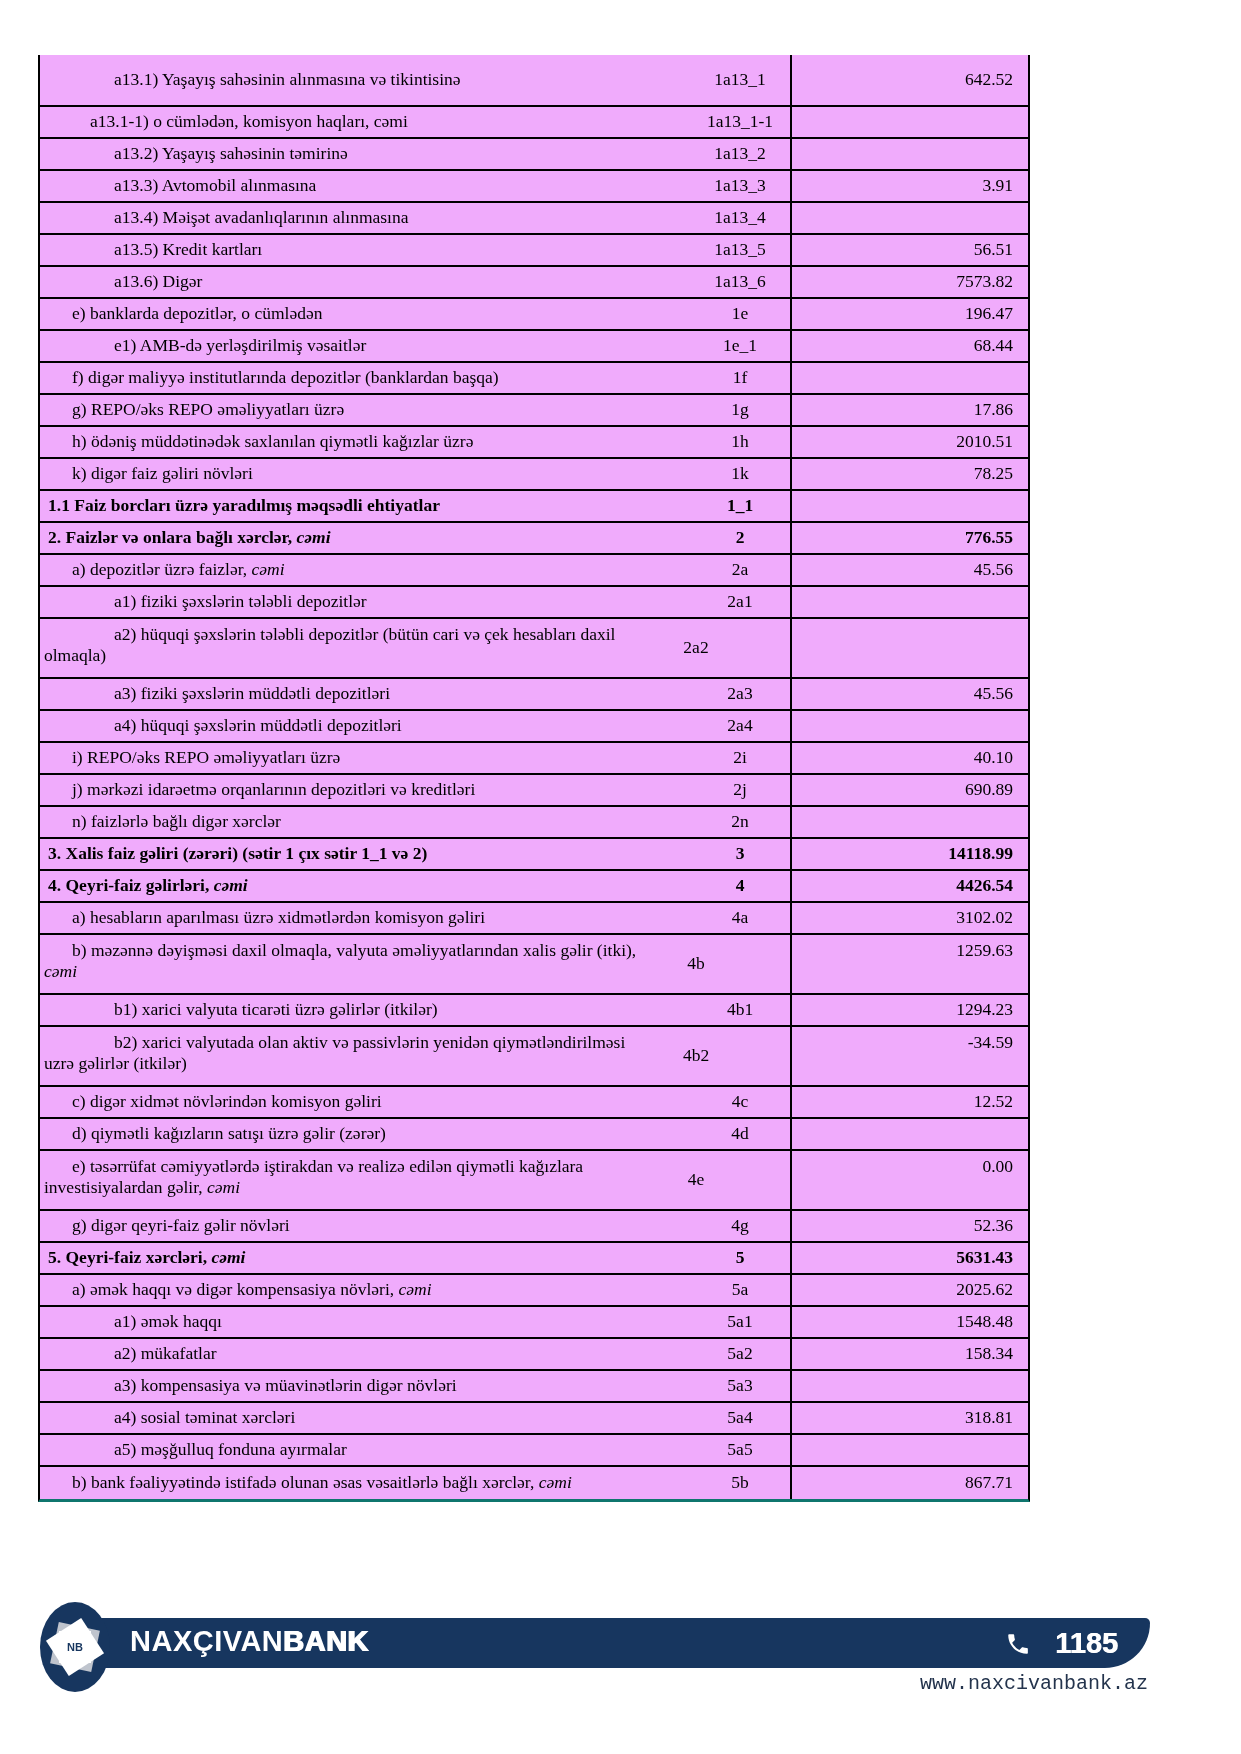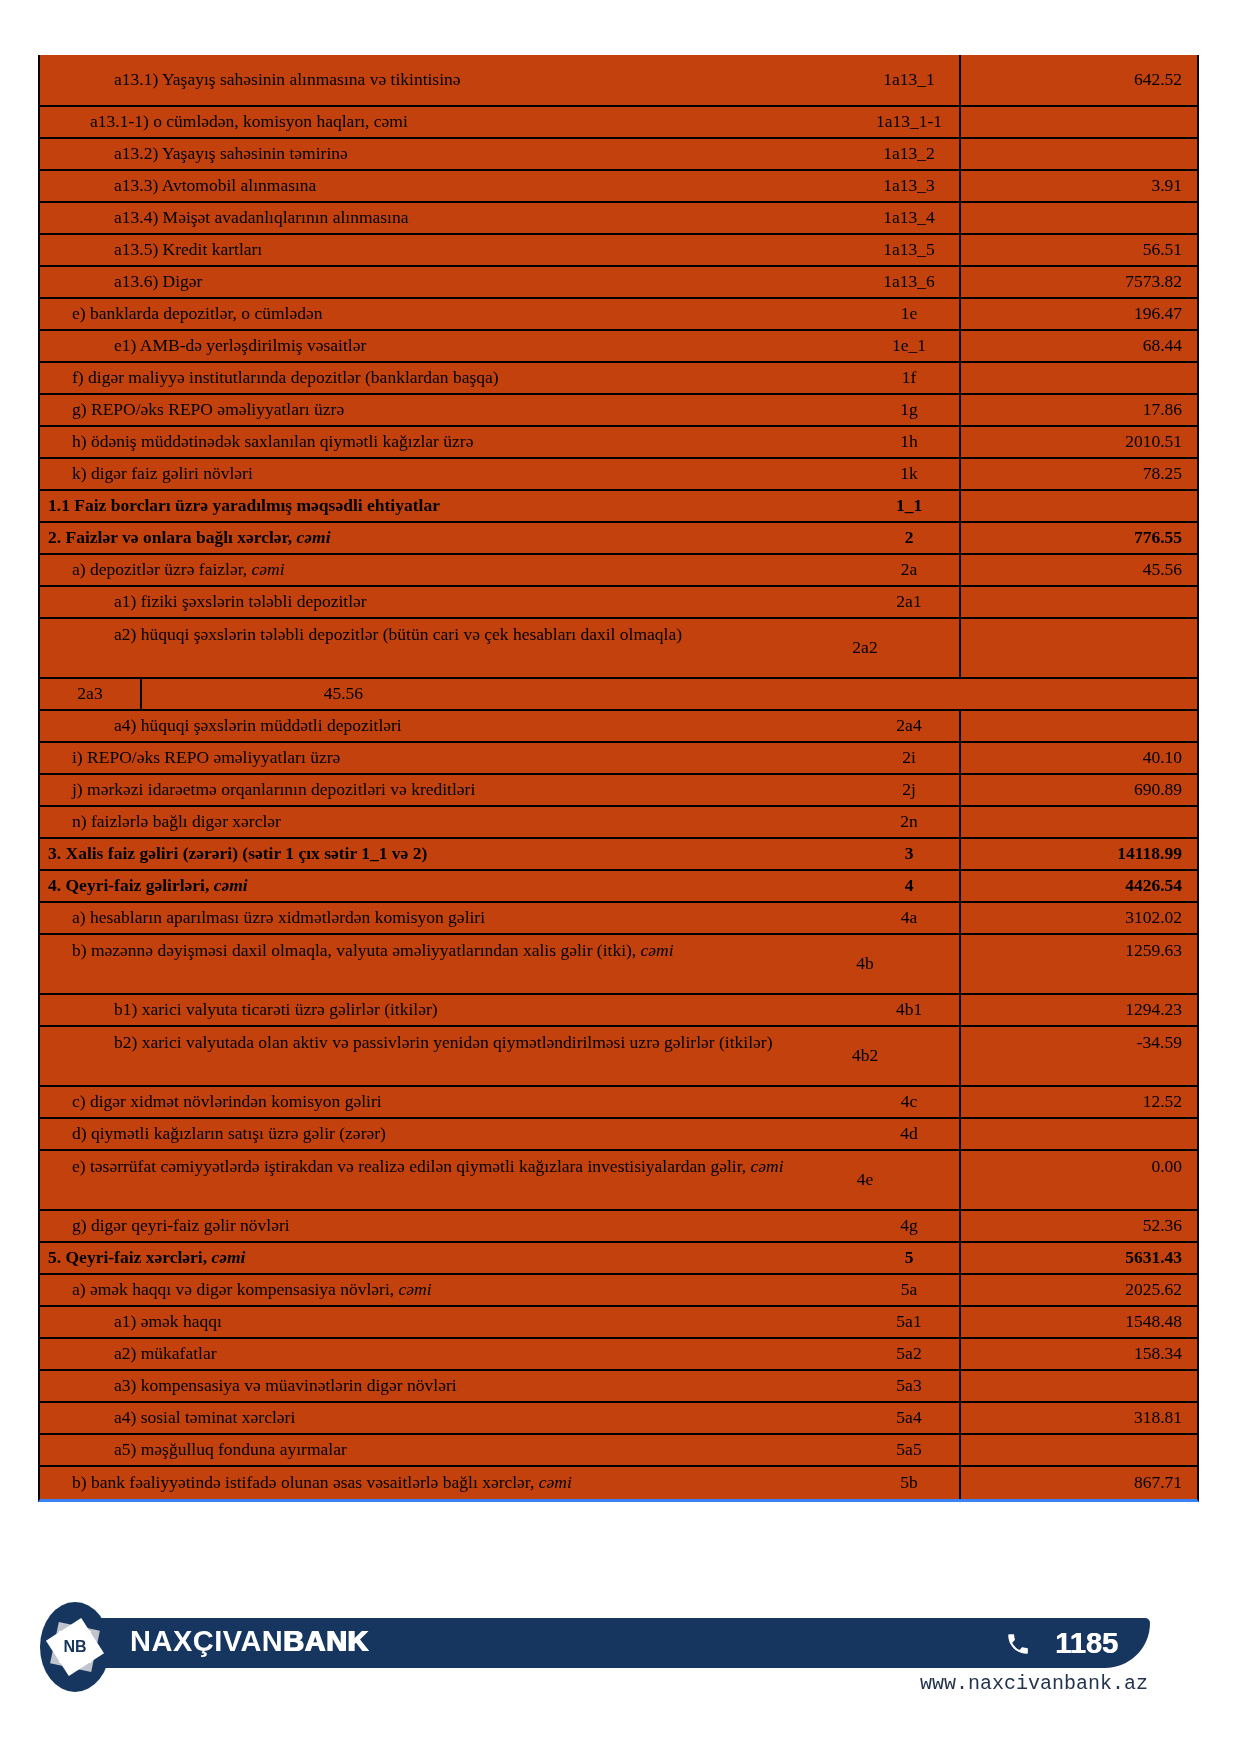--- a/index.html
+++ b/index.html
@@ -2,23 +2,23 @@
 <html><head>
 <meta charset="utf-8">
 <style>
   html,body{margin:0;padding:0;}
   body{
     width:1241px;height:1754px;position:relative;background:#ffffff;
     font-family:"Liberation Serif", serif;color:#000;
   }
   
   #report-table{
-    position:absolute;left:38px;top:55px;width:1161px;
-    border-left:2px solid #000;border-right:2px solid #000;border-bottom:3px solid #3b82f6;
-    box-sizing:border-box;background:#c2410c;
+    position:absolute;left:38px;top:55px;width:992px;
+    border-left:2px solid #000;border-right:2px solid #000;border-bottom:3px solid #0f766e;
+    box-sizing:border-box;background:#f0abfc;
   }
   .row{display:flex;align-items:stretch;border-bottom:2px solid #000;min-height:32px;box-sizing:border-box;}
   .row:last-child{border-bottom:none;}
   .row.first{min-height:52px;}
   .row.tall{min-height:60px;}
   .cell{box-sizing:border-box;font-size:17.5px;line-height:1.22;}
   .cell.label{flex:1 1 auto;display:flex;align-items:center;padding:3px 8px 3px 4px;}
   .cell.label .txt{display:block;width:100%;}
   .row.tall .cell.label{align-items:flex-start;padding-top:5px;}
   .lvl0 .txt{text-indent:4px;}
@@ -41,21 +41,21 @@
   .logo-badge{
     position:absolute;left:40px;top:1602px;width:70px;height:90px;
     background:#17365F;border-radius:50%;z-index:2;
   }
   .pw{position:absolute;left:14px;top:24px;width:42px;height:42px;}
   .pw.silver{background:#bfc4cd;transform:rotate(12deg);}
   .pw.white{background:#ffffff;transform:rotate(57deg);}
   .nb-center{
     position:absolute;left:19px;top:29px;width:32px;height:32px;background:#ffffff;
     display:flex;align-items:center;justify-content:center;
-    font-family:"Liberation Sans",sans-serif;font-weight:bold;font-size:16px;color:#17365F;
+    font-family:"Liberation Sans",sans-serif;font-weight:bold;font-size:11px;color:#17365F;
   }
   .brand{
     position:absolute;left:130px;top:1627px;z-index:3;color:#fff;
     font-family:"Liberation Sans",sans-serif;font-weight:bold;font-size:29px;
     letter-spacing:0.5px;line-height:1;white-space:nowrap;
   }
   .brand .p2{text-shadow:0.8px 0 0 #fff,-0.8px 0 0 #fff;}
   .phone-block{
     position:absolute;left:1005px;top:1629px;z-index:3;display:flex;align-items:center;gap:24px;color:#fff;
   }
@@ -192,20 +192,23 @@
       <div class="cell value"></div>
     </div>
     <div class="row lvl3 tall">
       <div class="cell label">
         <span class="txt"><span>a2) hüquqi şəxslərin tələbli depozitlər (bütün cari və çek hesabları daxil olmaqla)</span></span>
       </div>
       <div class="cell code">2a2</div>
       <div class="cell value"></div>
     </div>
     <div class="row lvl3">
+      <div class="cell label">
+        <span class="txt"><span>a3) fiziki şəxslərin müddətli depozitləri</span></span>
+      </div>
       <div class="cell code">2a3</div>
       <div class="cell value">45.56</div>
     </div>
     <div class="row lvl3">
       <div class="cell label">
         <span class="txt"><span>a4) hüquqi şəxslərin müddətli depozitləri</span></span>
       </div>
       <div class="cell code">2a4</div>
       <div class="cell value"></div>
     </div>

